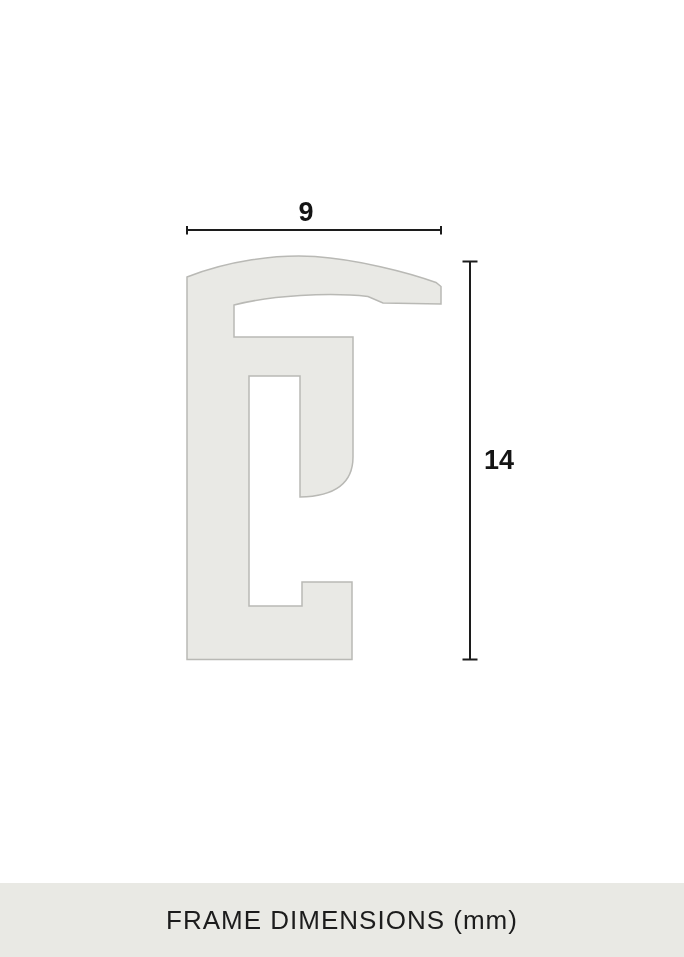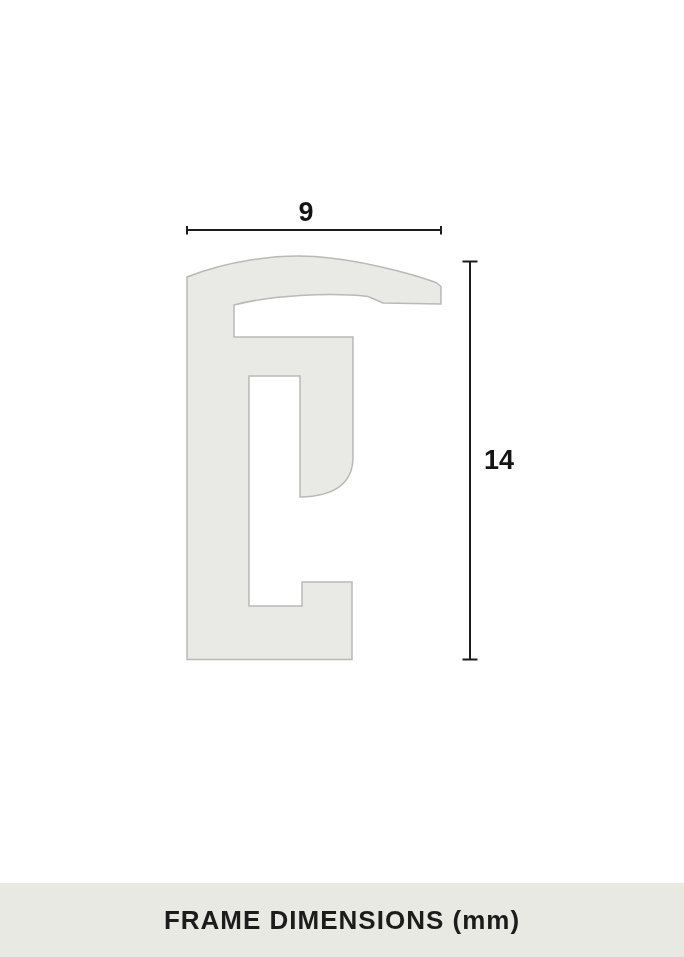--- a/index.html
+++ b/index.html
@@ -44,21 +44,21 @@
     width: 684px;
     height: 74px;
     background: #e9e9e4;
     display: flex;
     align-items: center;
     justify-content: center;
   }
   .footer-title {
     color: #1c1c1c;
     font-size: 26px;
-    font-weight: 700;
+    font-weight: 400;
     letter-spacing: 1px;
     white-space: nowrap;
   }
 </style>
 </head>
 <body>
 
 <div class="canvas">
 
   <svg class="diagram-svg" viewBox="0 0 684 957" xmlns="http://www.w3.org/2000/svg">

